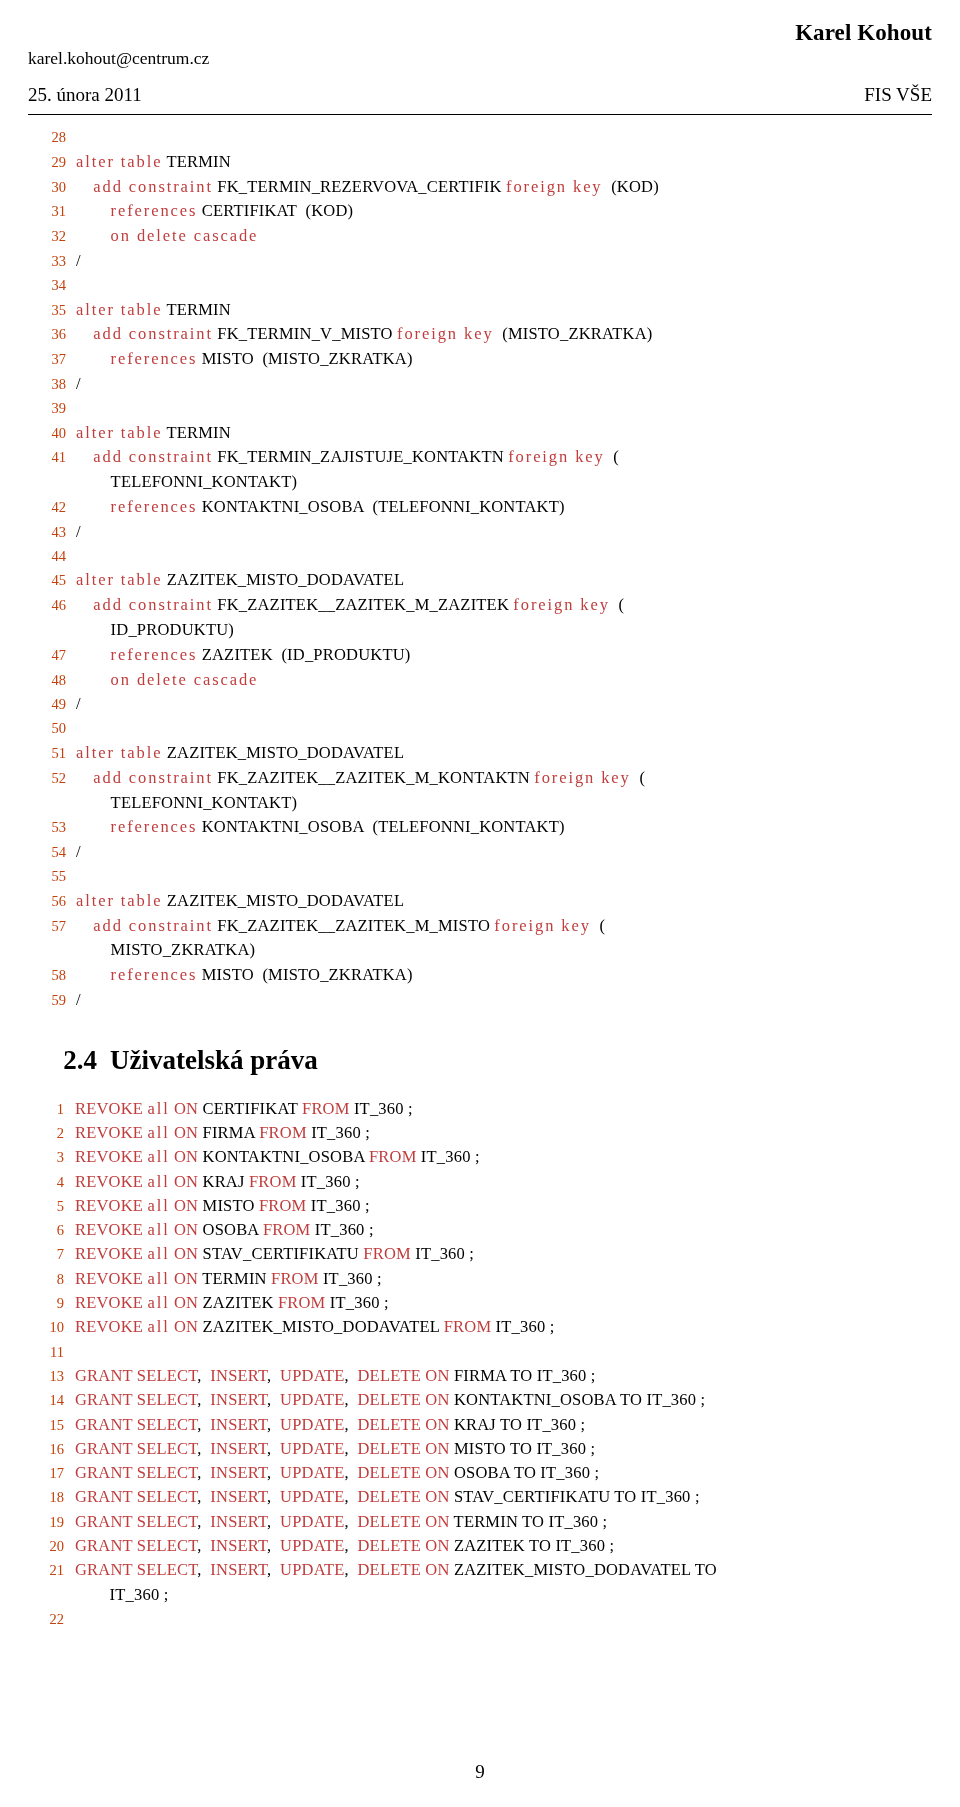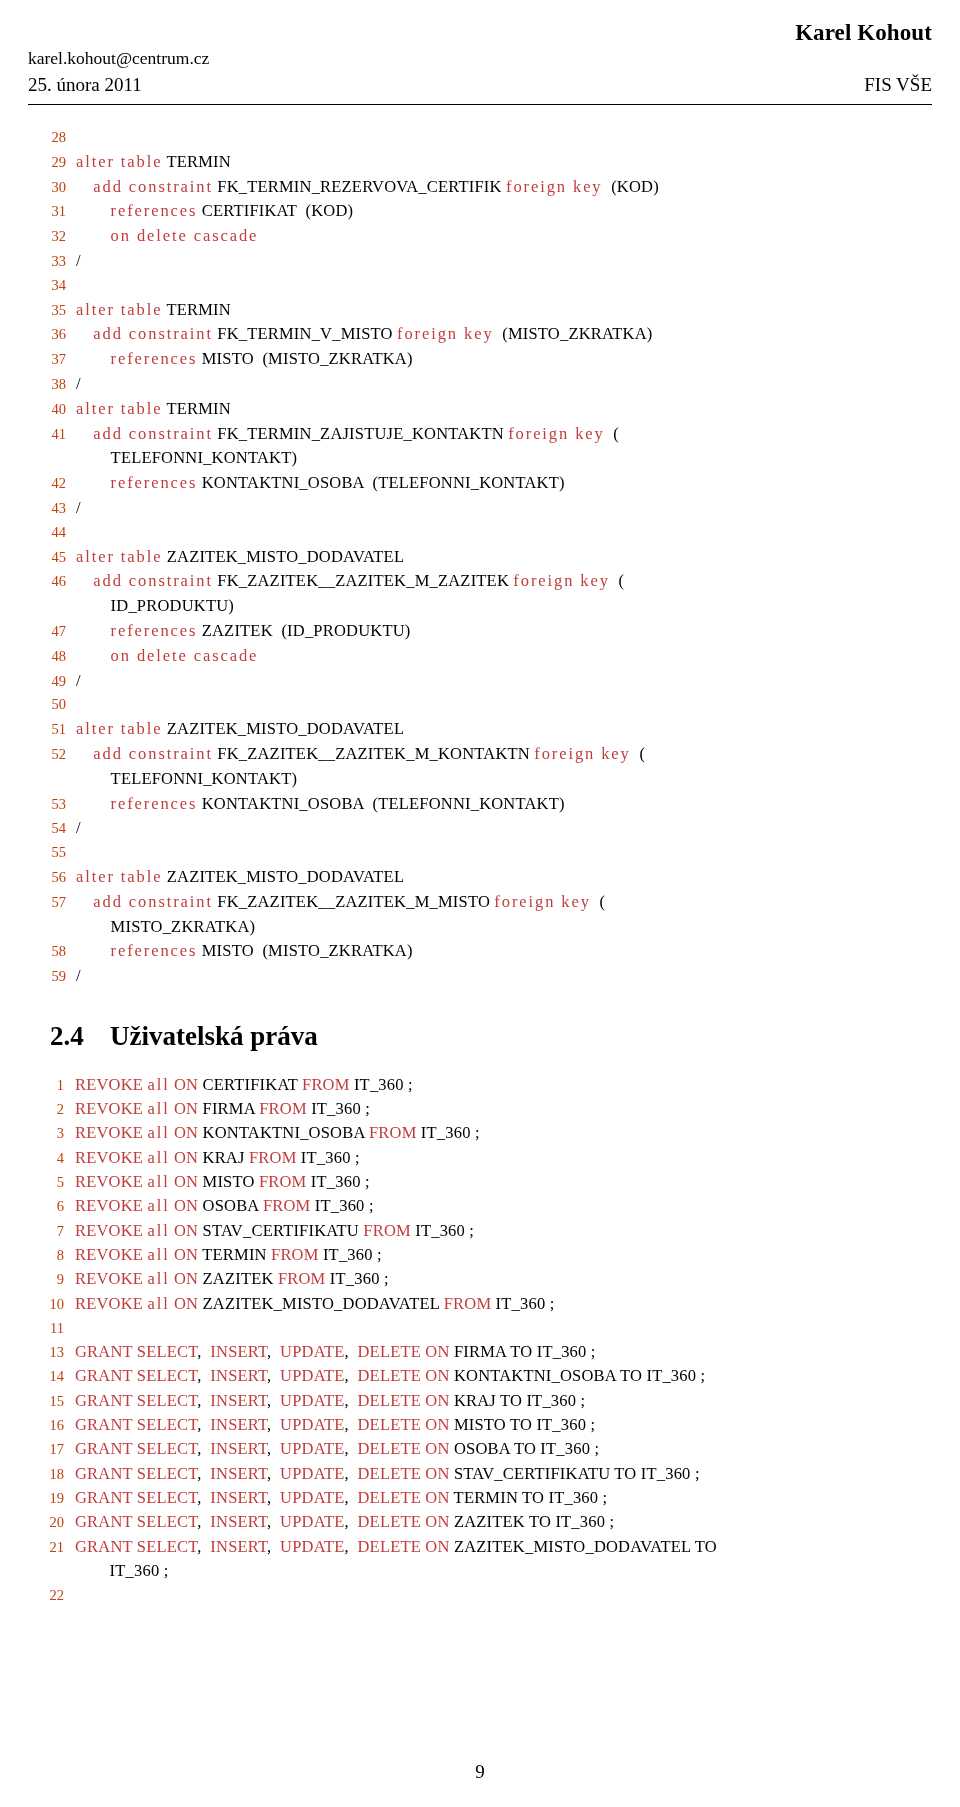--- a/index.html
+++ b/index.html
@@ -42,21 +42,21 @@
     text-align: left;
     font-size: 17.5px;
     line-height: 24px;
   }
   .hdr-row {
     display: flex;
     justify-content: space-between;
     align-items: flex-end;
     font-size: 19px;
     line-height: 26px;
-    margin-top: 2px;
+    margin-top: 12px;
   }
   .hdr-rule {
     border: 0;
     border-top: 1.6px solid #000;
     margin: 6px 0 0 0;
   }
 
   
   .listing {
     margin-top: 20px;
@@ -103,20 +103,21 @@
     display: flex;
     align-items: baseline;
     font-weight: bold;
     font-size: 27px;
     line-height: 34px;
     margin: 30px 0 20px 0;
     padding-left: 22px;
   }
   .section-num {
     min-width: 60px;
+    text-align: center;
   }
   .section-title { }
 
   
   .listing2 .code-line {
     font-size: 16.5px;
     line-height: 24.3px;
   }
   .listing2 .lineno {
     width: 36px;
@@ -155,20 +156,21 @@
       <div class="code-line"><span class="lineno">29</span><span class="codetext"><span class="kw">alter table</span><span class="id"> </span><span class="id">TERMIN</span></span></div>
       <div class="code-line"><span class="lineno">30</span><span class="codetext"><span class="id">    </span><span class="kw">add constraint</span><span class="id"> </span><span class="id">FK_TERMIN_REZERVOVA_CERTIFIK</span><span class="id"> </span><span class="kw">foreign key</span><span class="id">  (KOD)</span></span></div>
       <div class="code-line"><span class="lineno">31</span><span class="codetext"><span class="id">        </span><span class="kw">references</span><span class="id"> </span><span class="id">CERTIFIKAT  (KOD)</span></span></div>
       <div class="code-line"><span class="lineno">32</span><span class="codetext"><span class="id">        </span><span class="kw">on delete cascade</span></span></div>
       <div class="code-line"><span class="lineno">33</span><span class="codetext"><span class="id">/</span></span></div>
       <div class="code-line"><span class="lineno">34</span><span class="codetext"></span></div>
       <div class="code-line"><span class="lineno">35</span><span class="codetext"><span class="kw">alter table</span><span class="id"> </span><span class="id">TERMIN</span></span></div>
       <div class="code-line"><span class="lineno">36</span><span class="codetext"><span class="id">    </span><span class="kw">add constraint</span><span class="id"> </span><span class="id">FK_TERMIN_V_MISTO</span><span class="id"> </span><span class="kw">foreign key</span><span class="id">  (MISTO_ZKRATKA)</span></span></div>
       <div class="code-line"><span class="lineno">37</span><span class="codetext"><span class="id">        </span><span class="kw">references</span><span class="id"> </span><span class="id">MISTO  (MISTO_ZKRATKA)</span></span></div>
       <div class="code-line"><span class="lineno">38</span><span class="codetext"><span class="id">/</span></span></div>
+      <div class="code-line"><span class="lineno">39</span><span class="codetext"></span></div>
       <div class="code-line"><span class="lineno">40</span><span class="codetext"><span class="kw">alter table</span><span class="id"> </span><span class="id">TERMIN</span></span></div>
       <div class="code-line"><span class="lineno">41</span><span class="codetext"><span class="id">    </span><span class="kw">add constraint</span><span class="id"> </span><span class="id">FK_TERMIN_ZAJISTUJE_KONTAKTN</span><span class="id"> </span><span class="kw">foreign key</span><span class="id">  (</span></span></div>
       <div class="code-line cont"><span class="lineno">41</span><span class="codetext id">        TELEFONNI_KONTAKT)</span></div>
       <div class="code-line"><span class="lineno">42</span><span class="codetext"><span class="id">        </span><span class="kw">references</span><span class="id"> </span><span class="id">KONTAKTNI_OSOBA  (TELEFONNI_KONTAKT)</span></span></div>
       <div class="code-line"><span class="lineno">43</span><span class="codetext"><span class="id">/</span></span></div>
       <div class="code-line"><span class="lineno">44</span><span class="codetext"></span></div>
       <div class="code-line"><span class="lineno">45</span><span class="codetext"><span class="kw">alter table</span><span class="id"> </span><span class="id">ZAZITEK_MISTO_DODAVATEL</span></span></div>
       <div class="code-line"><span class="lineno">46</span><span class="codetext"><span class="id">    </span><span class="kw">add constraint</span><span class="id"> </span><span class="id">FK_ZAZITEK__ZAZITEK_M_ZAZITEK</span><span class="id"> </span><span class="kw">foreign key</span><span class="id">  (</span></span></div>
       <div class="code-line cont"><span class="lineno">46</span><span class="codetext id">        ID_PRODUKTU)</span></div>
       <div class="code-line"><span class="lineno">47</span><span class="codetext"><span class="id">        </span><span class="kw">references</span><span class="id"> </span><span class="id">ZAZITEK  (ID_PRODUKTU)</span></span></div>

